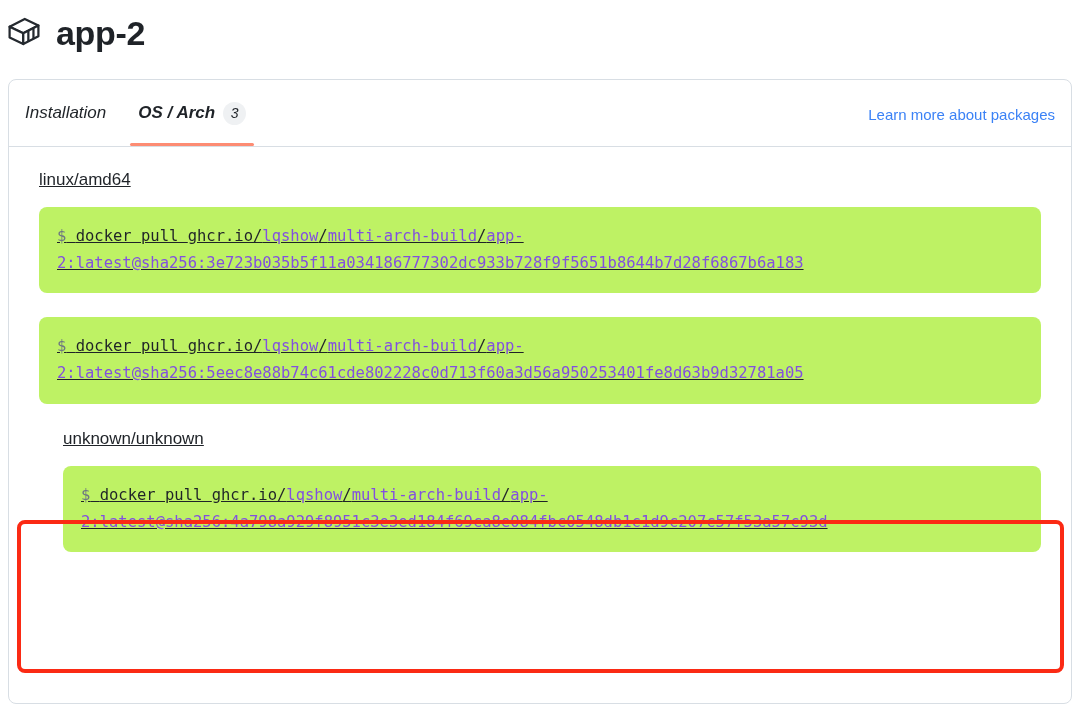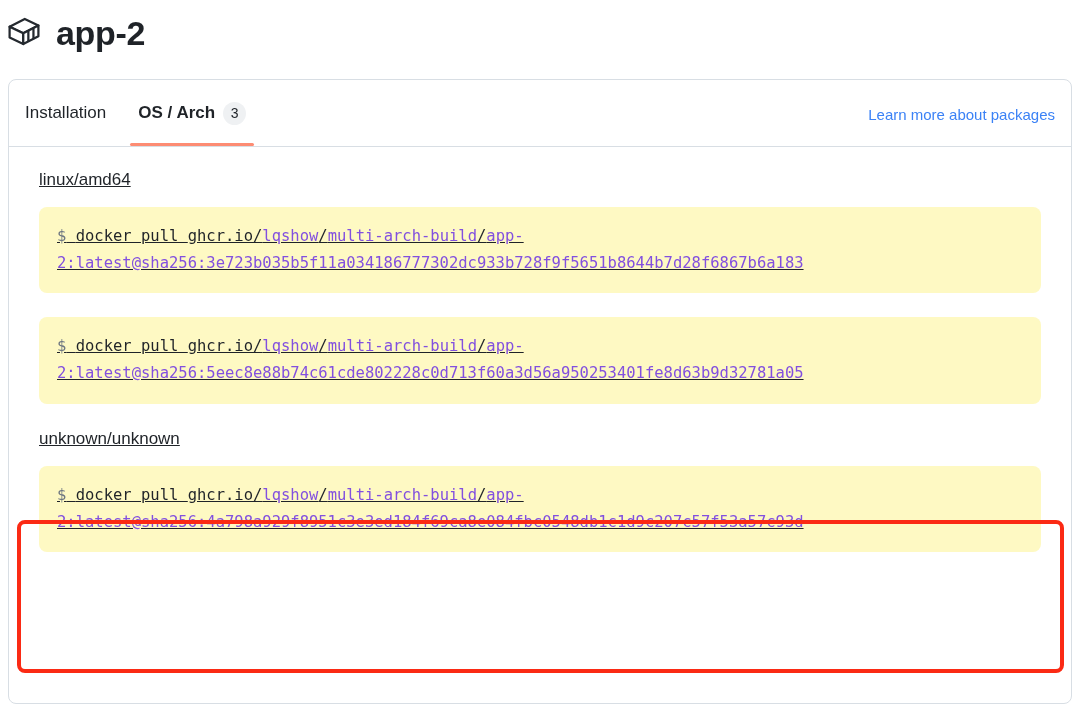--- a/index.html
+++ b/index.html
@@ -58,20 +58,21 @@
     justify-content: space-between;
     border-bottom: 1px solid #d8dee4;
     height: 67px;
     box-sizing: border-box;
     padding: 0 16px 0 0;
   }
   .tabs {
     display: flex;
     align-items: stretch;
     height: 100%;
+    font-style: italic;
   }
   .tab {
     position: relative;
     display: flex;
     align-items: center;
     gap: 8px;
     padding: 0 16px;
     font-size: 17px;
     color: #1f2328;
     cursor: pointer;
@@ -127,21 +128,21 @@
   .arch-block:last-child { margin-bottom: 0; }
 
   .arch-label {
     font-size: 17px;
     color: #1f2328;
     margin-bottom: 16px;
     line-height: 1.3;
   }
 
   .code-box {
-    background: #fef9c3;
+    background: #bef264;
     border-radius: 8px;
     padding: 16px 18px;
     font-family: "DejaVu Sans Mono", "Liberation Mono", monospace;
     font-size: 15.5px;
     line-height: 1.75;
     color: #1f2328;
     word-break: break-all;
     box-sizing: border-box;
   }
   .prompt { color: #6e7781; }
@@ -156,20 +157,21 @@
     top: 440px;
     width: 1047px;
     height: 153px;
     border: 4px solid #fb2a14;
     border-radius: 8px;
     box-sizing: border-box;
     pointer-events: none;
   }
   .arch-block.highlighted {
     position: relative;
+    margin-left: 24px;
   }
 </style>
 </head>
 <body>
 
 <div class="page-header">
   <span class="pkg-icon-wrap">
     <svg class="pkg-icon" viewBox="0 0 24 24" fill="none" xmlns="http://www.w3.org/2000/svg" aria-hidden="true">
       <path d="M12.5 2.6 L21.6 7.0 L11.5 12.2 L2.4 7.8 Z" stroke="#24292f" stroke-width="1.5" stroke-linejoin="round" fill="#ffffff"></path>
       <path d="M2.4 7.8 L2.4 15.0 L11.5 19.4 L11.5 12.2 Z" stroke="#24292f" stroke-width="1.5" stroke-linejoin="round" fill="#ffffff"></path>

